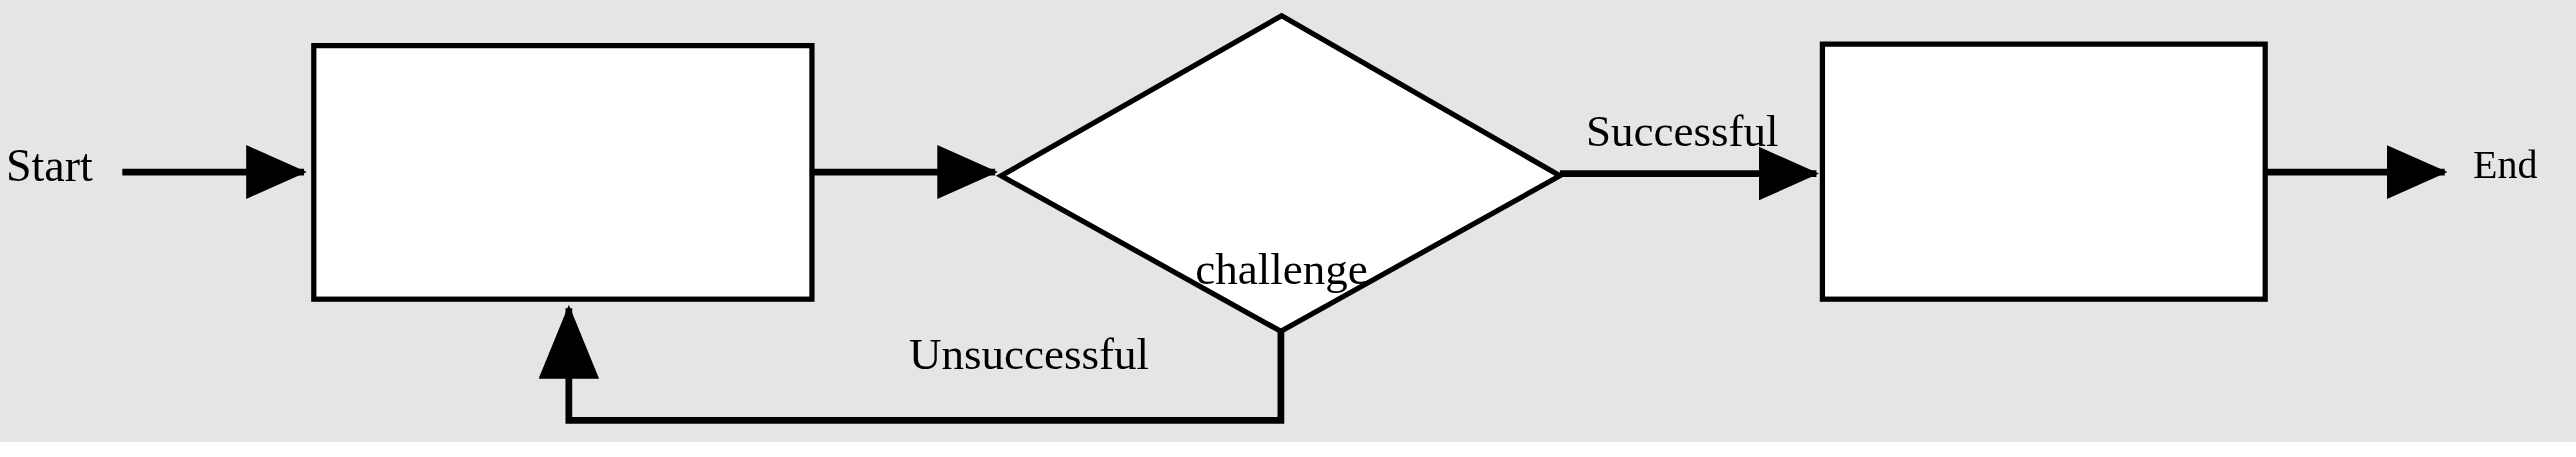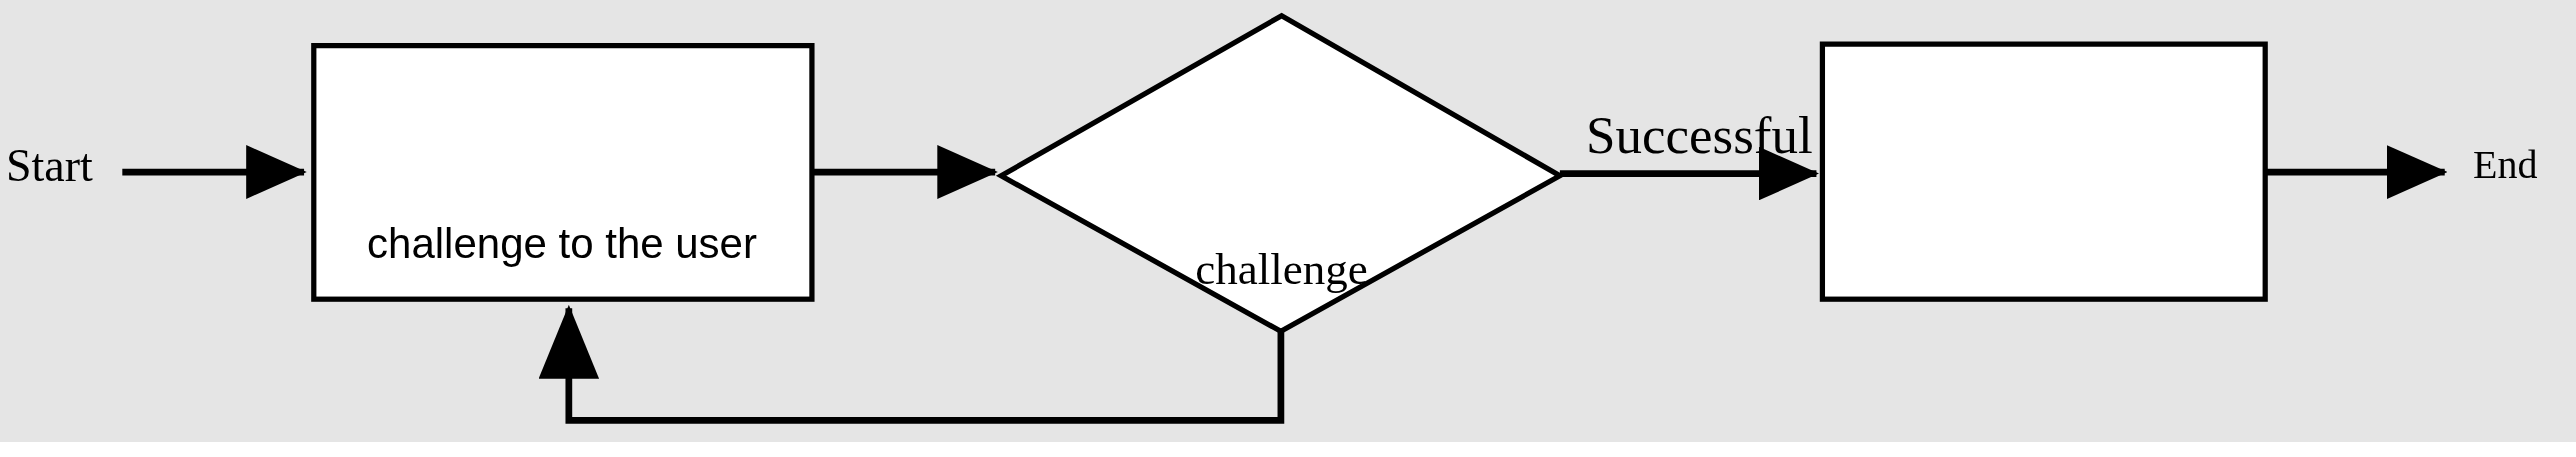--- a/index.html
+++ b/index.html
@@ -74,27 +74,27 @@
     <rect x="2436" y="59" width="592" height="341" fill="#ffffff" stroke="#000000" stroke-width="7"></rect>
 
     <line x1="3029" y1="230" x2="3268" y2="230" stroke="#000000" stroke-width="9" marker-end="url(#arrowhead)"></line>
 
     <path d="M1712,443 L1712,562 L760,562 L760,412" fill="none" stroke="#000000" stroke-width="9" stroke-linejoin="miter" marker-end="url(#arrowhead-sm)"></path>
   </svg>
 
   <div class="lbl serif-lbl" style="left:6px; top:142px; font-size:46px;">Start</div>
 
   <div class="node-text sans-lbl" style="left:313px; top:90px; width:498px; font-size:42px; line-height:1.0;">
-    <span class="line" style="margin-top:49px;">challenge to the user</span>
   </div>
 
   <div class="node-text serif-lbl" style="left:1046px; top:111px; width:471px; font-size:45px; line-height:1.0;">
     <span class="line" style="margin-top:46px;">challenge</span>
   </div>
 
-  <div class="lbl serif-lbl" style="left:1586px; top:108px; font-size:53px;text-align:right;">Successful</div>
+  <div class="lbl serif-lbl" style="left:1586px; top:108px; font-size:45px;text-align:right;">Successful</div>
 
 
   <div class="lbl serif-lbl" style="left:2473px; top:144px; font-size:40px;">End</div>
 
+  <div class="lbl serif-lbl" style="left:909px; top:331px; font-size:45px;">Unsuccessful</div>
 
 </div>
 
 
 </body></html>

